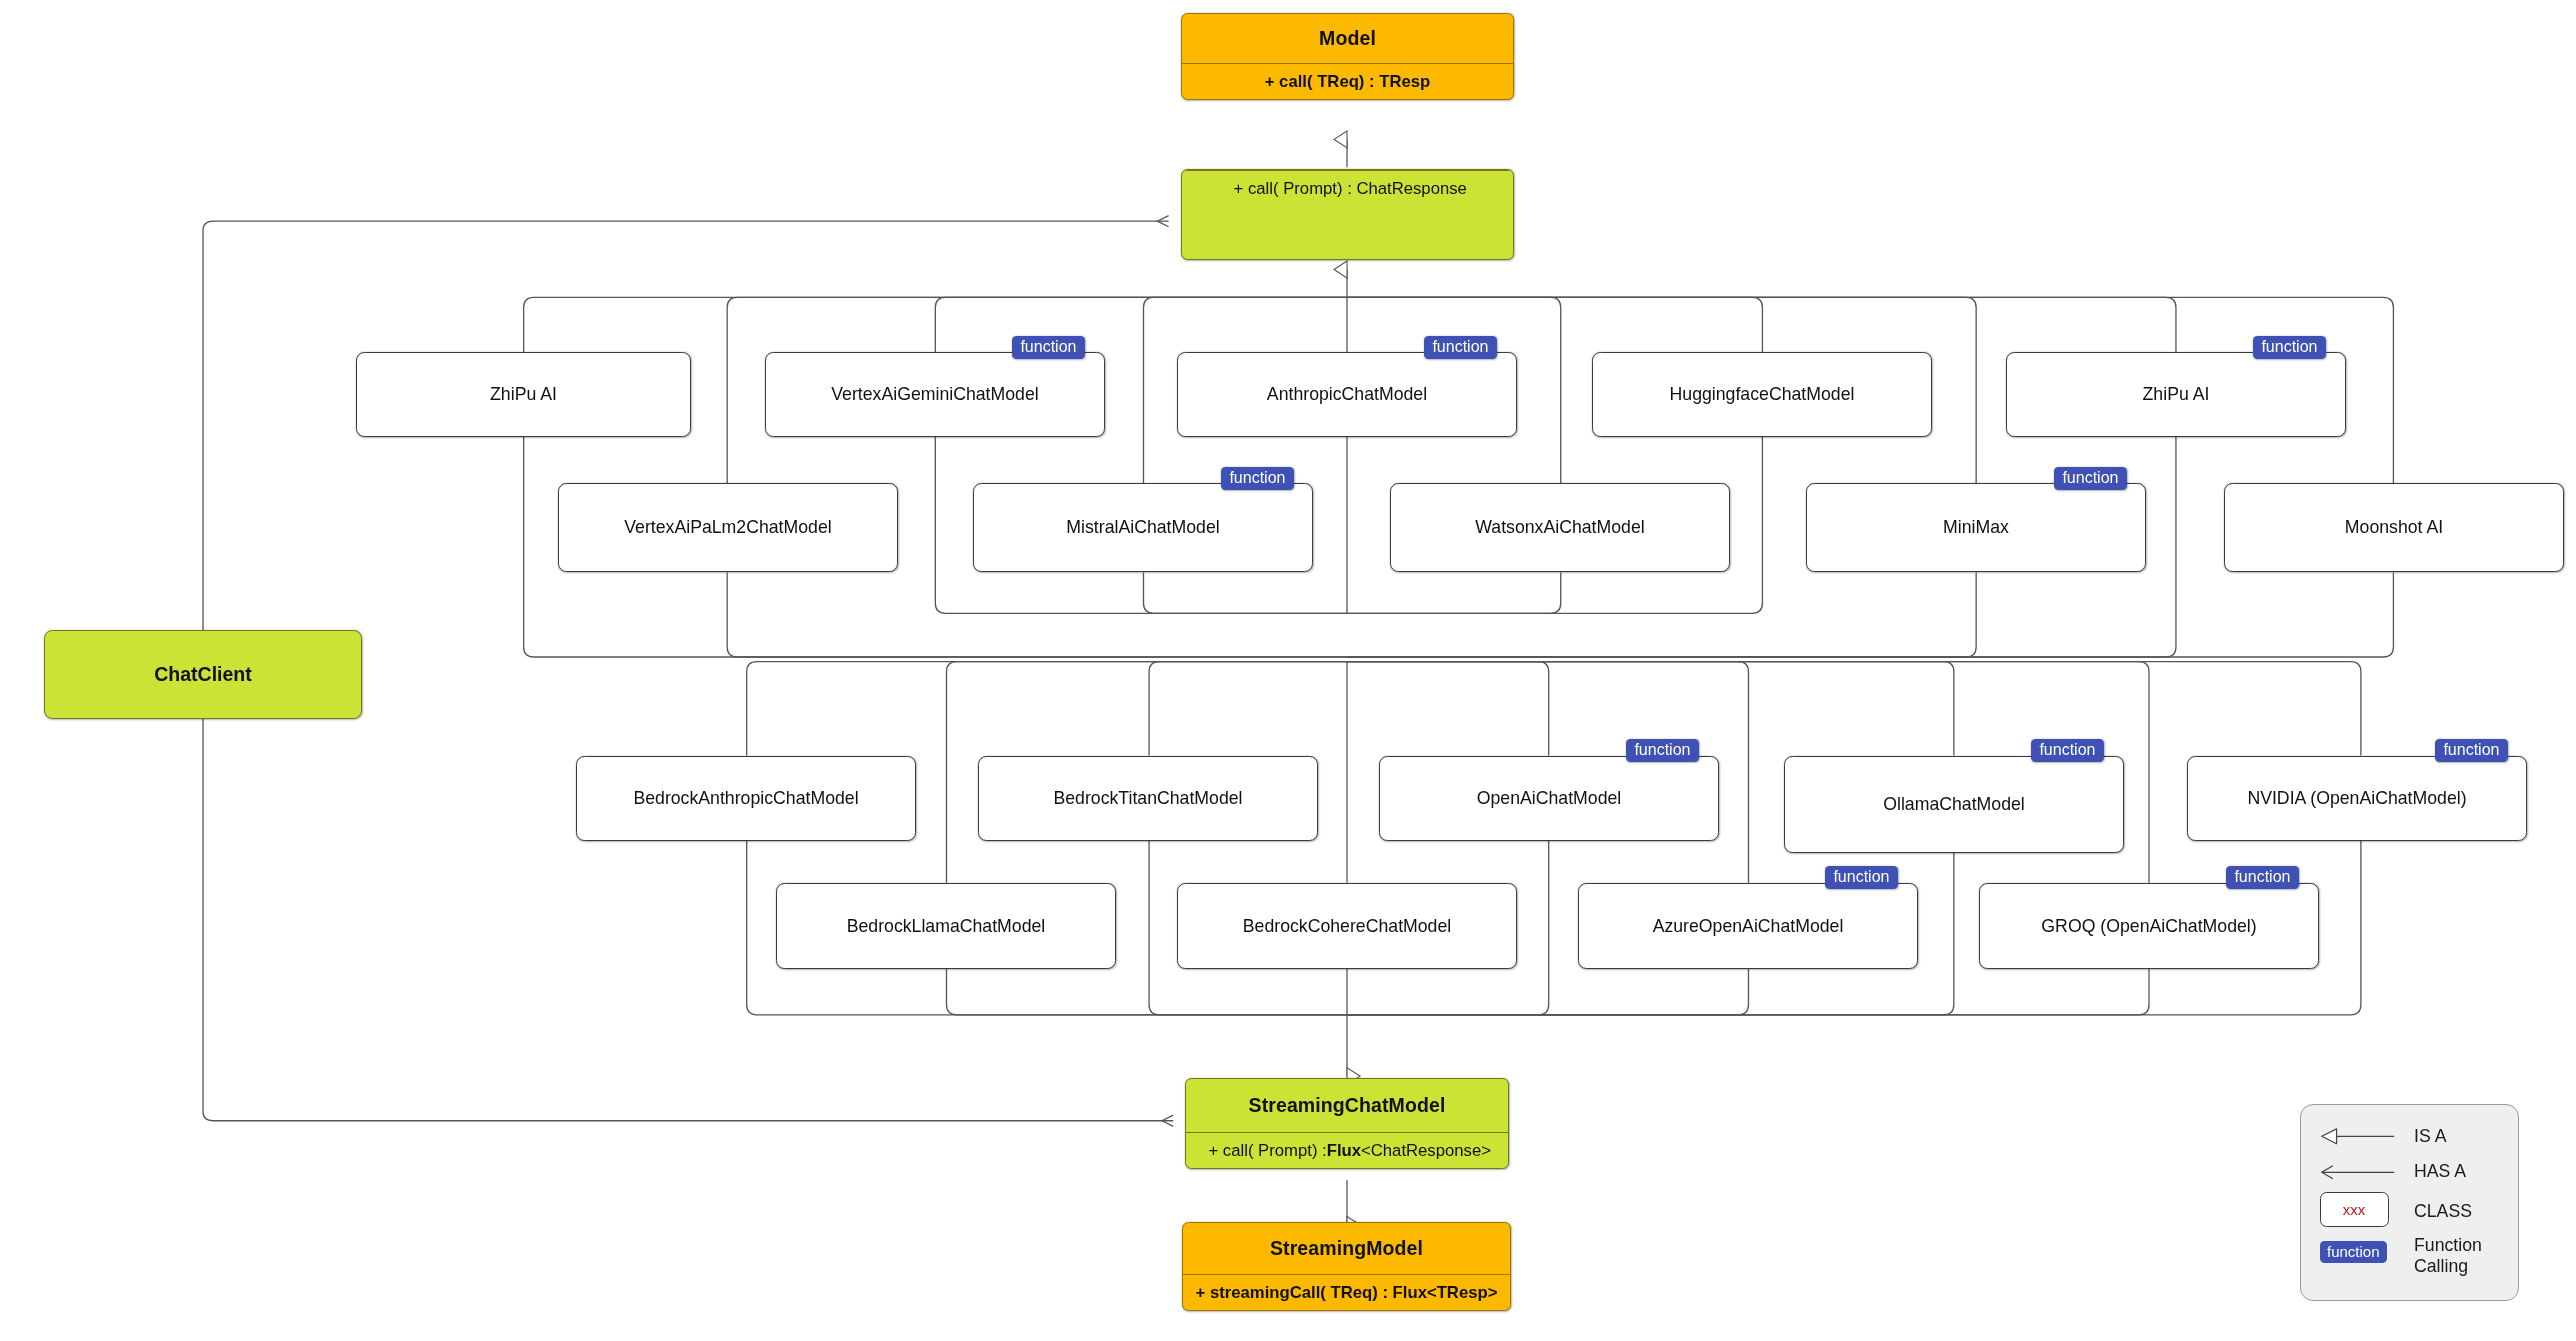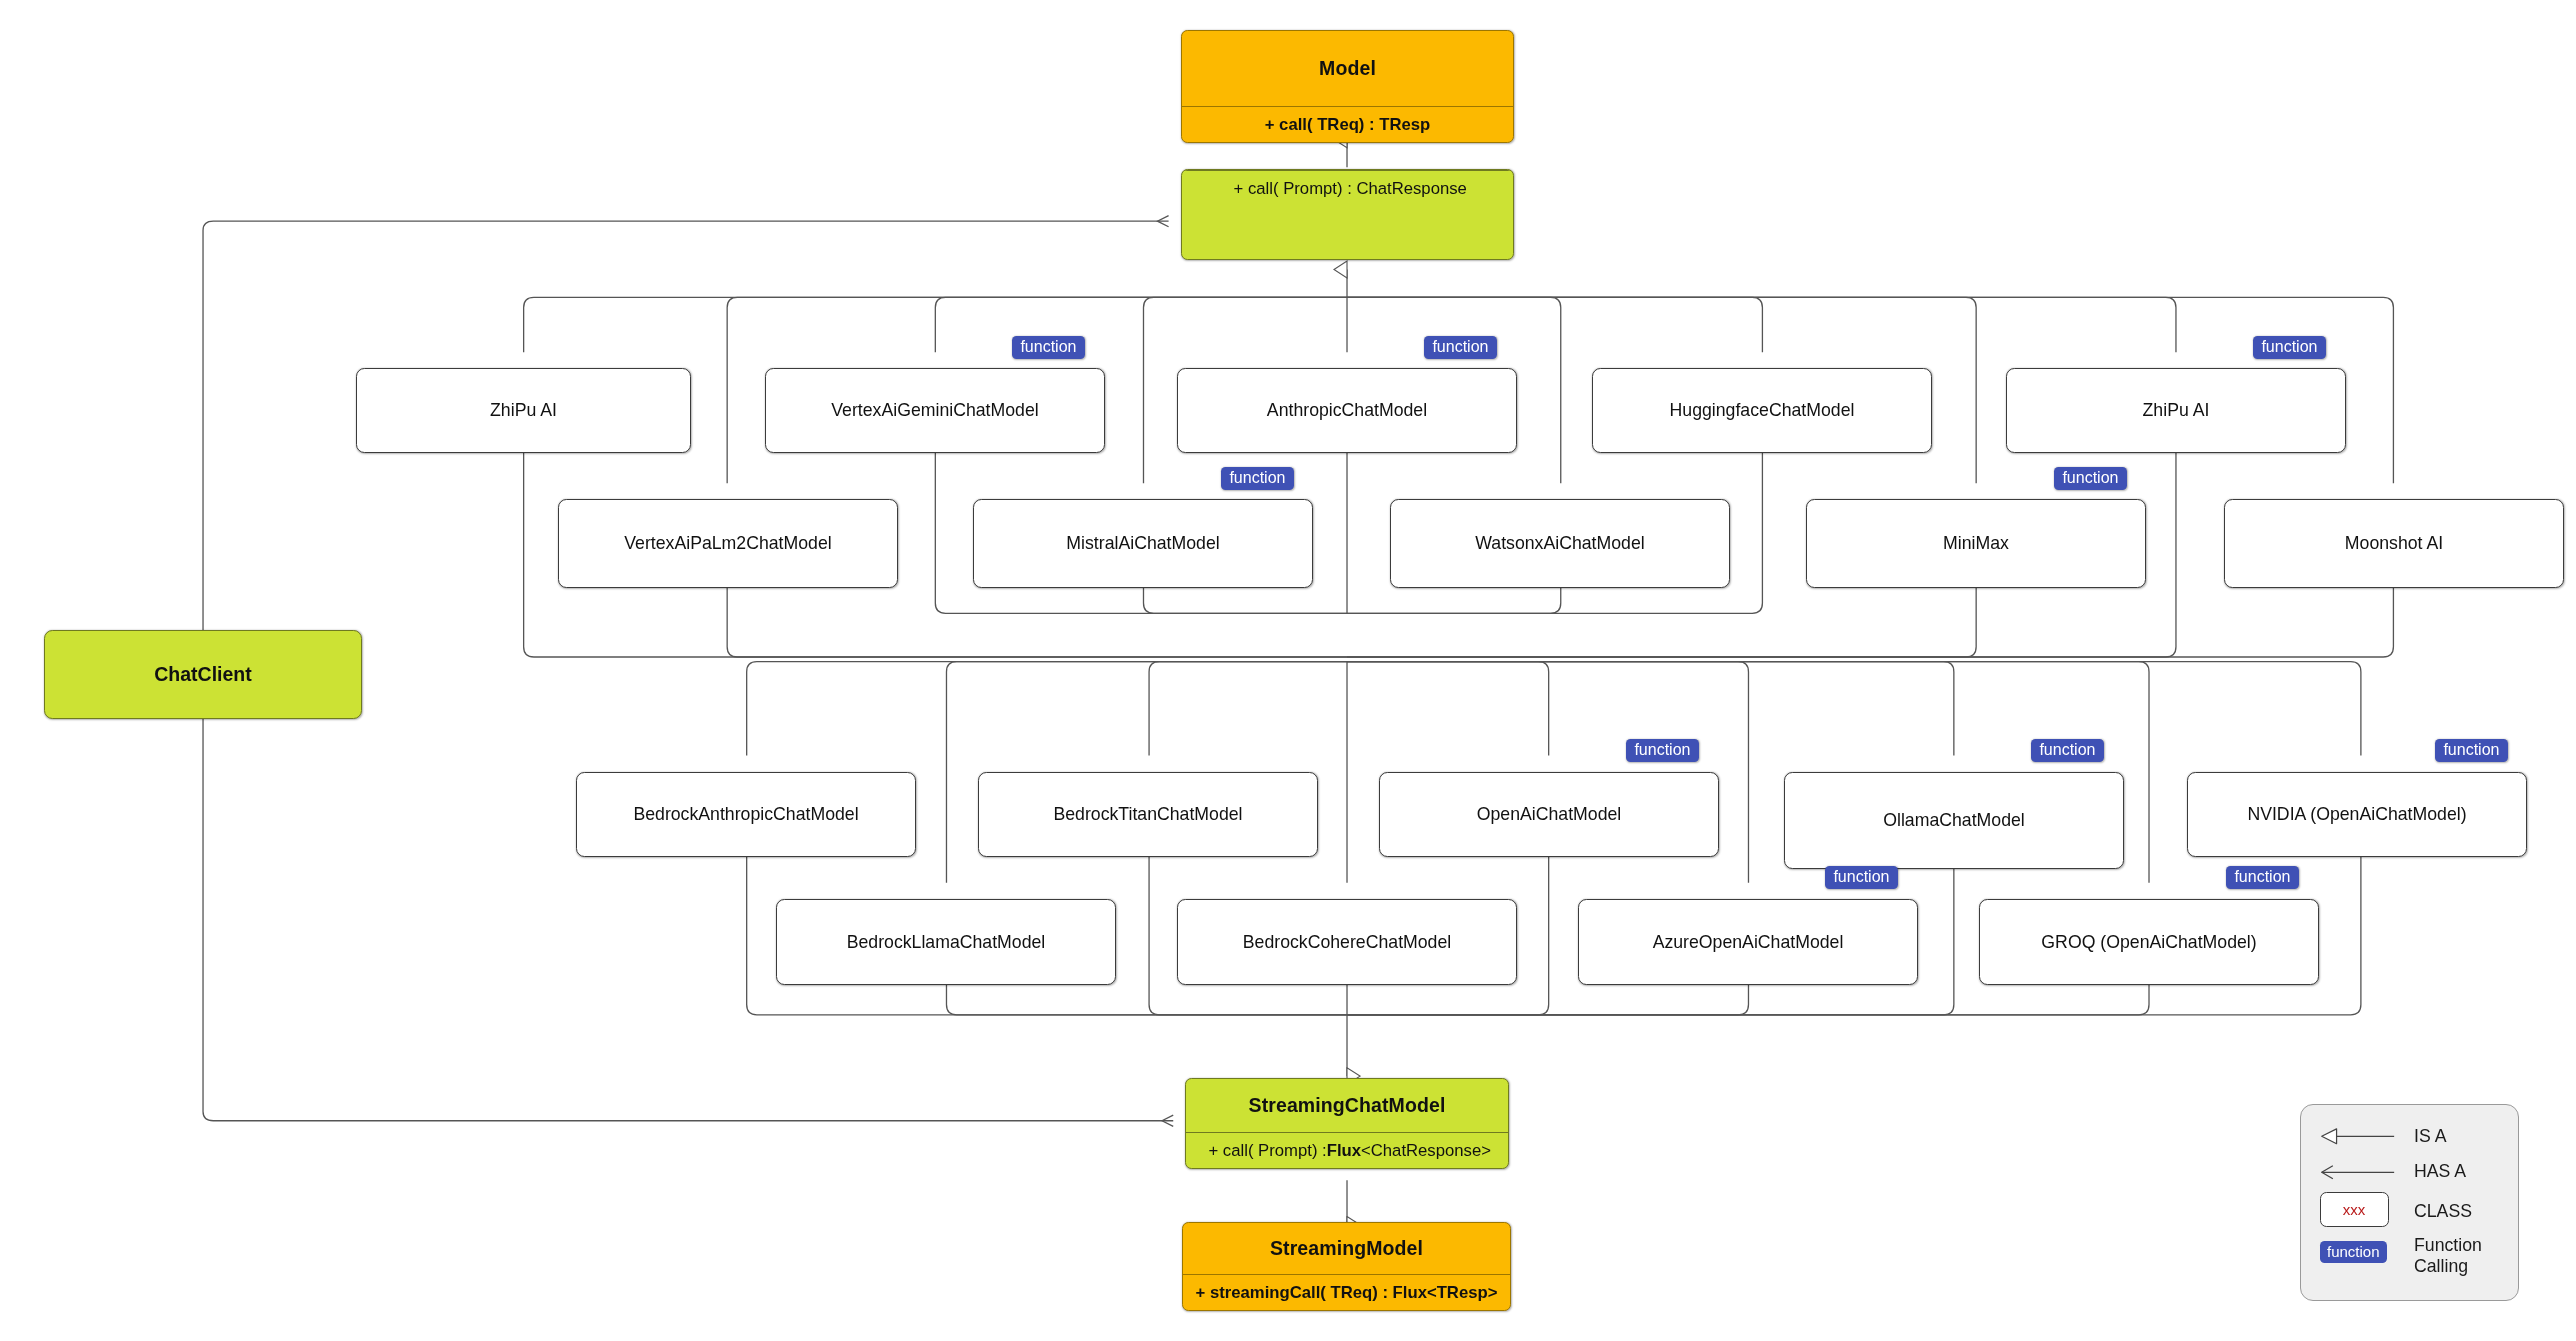--- a/index.html
+++ b/index.html
@@ -73,21 +73,20 @@
     border-radius: 8.4px;
     display: flex;
     align-items: center;
     justify-content: center;
     font-size: 17.7px;
     color: #111111;
     box-shadow: 0.9px 0.9px 1.9px rgba(0,0,0,0.30);
     text-align: center;
     padding: 0 7.4px;
     white-space: nowrap;
-    margin-top: 16px;
   }
 
   
   .simplebox {
     position: absolute;
     box-sizing: border-box;
     background: #cce234;
     border: 0.9px solid #6f7a20;
     border-radius: 8.4px;
     display: flex;
@@ -244,21 +243,21 @@
       <path d="M 2540 904 L 2540 1081 Q 2540 1092 2529 1092 L 1449 1092"></path>
 
       
       
       <path d="M 218 727 L 218 248 Q 218 238 229 238 L 1257 238" marker-end="url(#openArrow)"></path>
       
       <path d="M 218 727 L 218 1196 Q 218 1206 229 1206 L 1262 1206" marker-end="url(#openArrow)"></path>
     </g>
   </svg>
 
-  <div class="iface amber" style="left:1181px; top:30px; width:333px; height:113px;">
+  <div class="iface amber" style="left:1181px; top:13px; width:333px; height:87px;">
     <div class="name">Model</div>
     <div class="ops">+ call( TReq) : TResp</div>
   </div>
 
   <div class="iface lime" style="left:1181px; top:169px; width:333px; height:91px;">
     <div class="ops">+ call( Prompt) : ChatResponse</div>
   </div>
 
   <div class="simplebox" style="left:44px; top:630px; width:318px; height:89px;">
     <span>ChatClient</span>

